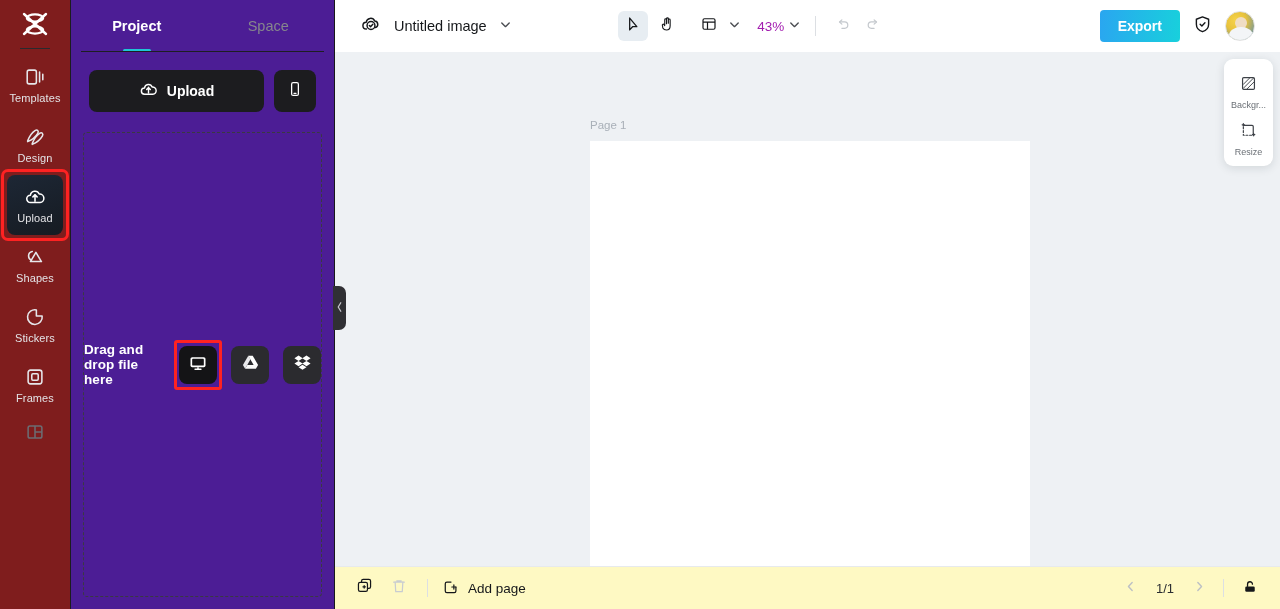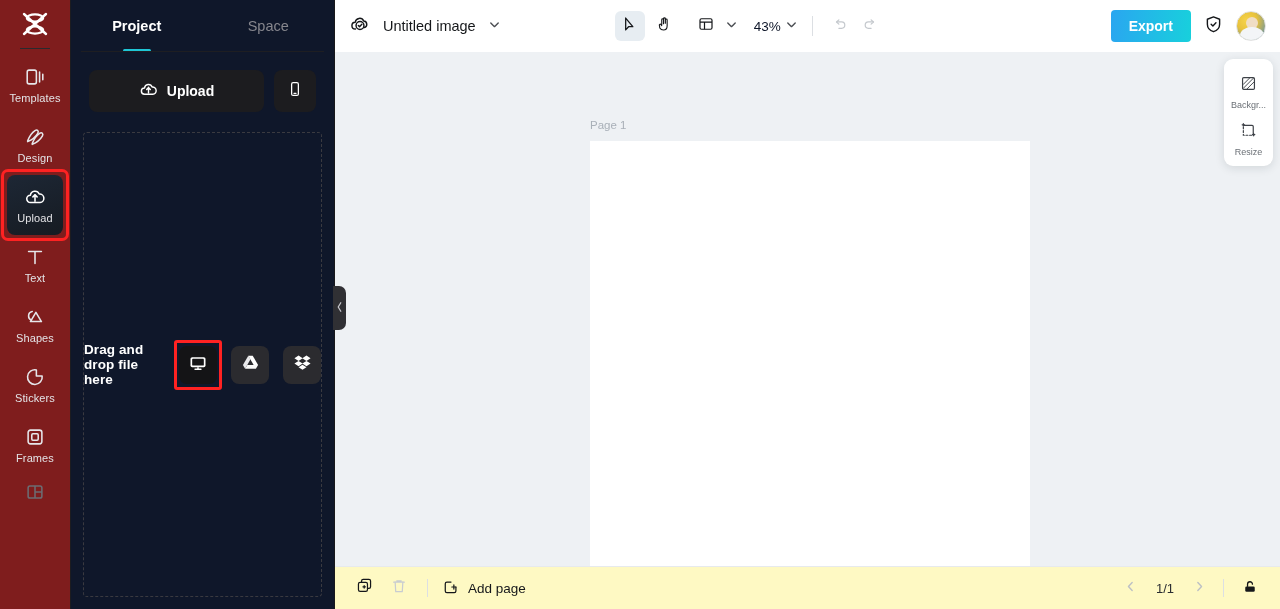--- a/index.html
+++ b/index.html
@@ -44,21 +44,21 @@
   .rail-item.active::after {
     content: ""; position: absolute; left: -6px; top: -6px; right: -6px; bottom: -6px;
     border: 3px solid #ff2222; border-radius: 7px; pointer-events: none;
   }
   .rail-icon { width: 22px; height: 22px; display: block; }
   .rail-icon svg { display:block; }
 
   
   .panel {
     width: 264px; flex: 0 0 264px; height: 609px;
-    background: #0f172a;
+    background: #4c1d95;
     display: flex; flex-direction: column;
     position: relative;
     border-right: 1px solid #18181b;
   }
   .panel-tabs {
     display: flex; height: 52px; align-items: stretch;
     position: relative;
   }
   .panel-tab {
     flex: 1; display: flex; align-items: center; justify-content: center;
@@ -115,33 +115,33 @@
     cursor: pointer; z-index: 30;
   }
 
   
   .main {
     flex: 1; height: 609px; display: flex; flex-direction: column;
     background: #eef1f4; position: relative;
   }
   .topbar {
     height: 52px; background: #fff; display: flex; align-items: center;
-    padding: 0 14px; gap: 0; flex: 0 0 52px;
+    padding: 0 25px; gap: 0; flex: 0 0 52px;
   }
   .tb-left { display: flex; align-items: center; gap: 12px; }
   .doc-title { font-size: 14.5px; color: #15171a; font-weight: 400; }
   .chev { color: #4a4d52; }
   .tb-center { display: flex; align-items: center; gap: 4px; margin: 0 auto; }
   .tool-btn {
     width: 30px; height: 30px; border-radius: 6px;
     display: flex; align-items: center; justify-content: center; cursor: pointer;
   }
   .tool-btn.active { background: #e7edf2; }
   .zoom-wrap { display: flex; align-items: center; gap: 4px; margin-left: 12px; cursor: pointer; }
-  .zoom-val { font-size: 13.5px; color: #0f172a; }
+  .zoom-val { font-size: 13.5px; color: #a21caf; }
   .vdiv { width: 1px; height: 20px; background: #dcdfe3; margin: 0 10px; }
   .undo-btn { width: 26px; height: 26px; display:flex; align-items:center; justify-content:center; cursor: pointer;}
   .tb-right { display: flex; align-items: center; gap: 12px; margin-left: auto; }
   .export-btn {
     height: 32px; padding: 0 18px; border-radius: 4px; border: none;
     background: linear-gradient(95deg,#2aa6f0 0%, #18d0dc 100%);
     color: #fff; font-size: 14px; font-weight: 700; cursor: pointer;
     display:flex; align-items:center;
   }
   .avatar {
@@ -239,28 +239,20 @@
     <div class="rail-item active">
       <span class="rail-icon">
         <svg width="22" height="22" viewBox="0 0 24 24" fill="none" stroke="#ffffff" stroke-width="1.7">
           <path d="M7 18a4 4 0 010-8 5 5 0 019.6-1.2A3.8 3.8 0 0117.5 18H7z" stroke-linejoin="round"></path>
           <path d="M12 16.5V9.5M12 9.5l-2.3 2.4M12 9.5l2.3 2.4" stroke-linecap="round" stroke-linejoin="round"></path>
         </svg>
       </span>
       <span class="lbl">Upload</span>
     </div>
 
-    <div class="rail-item">
-      <span class="rail-icon">
-        <svg width="22" height="22" viewBox="0 0 24 24" fill="none" stroke="#e6e6ea" stroke-width="1.7">
-          <path d="M5 6h14M12 6v13" stroke-linecap="round"></path>
-        </svg>
-      </span>
-      <span class="lbl">Text</span>
-    </div>
 
     <div class="rail-item">
       <span class="rail-icon">
         <svg width="22" height="22" viewBox="0 0 24 24" fill="none" stroke="#e6e6ea" stroke-width="1.7">
           <path d="M13 7l6 10h-12z" stroke-linejoin="round"></path>
           <path d="M9 6a5 5 0 00-4 5 5 5 0 003 4.6" stroke-linecap="round"></path>
         </svg>
       </span>
       <span class="lbl">Shapes</span>
     </div>

